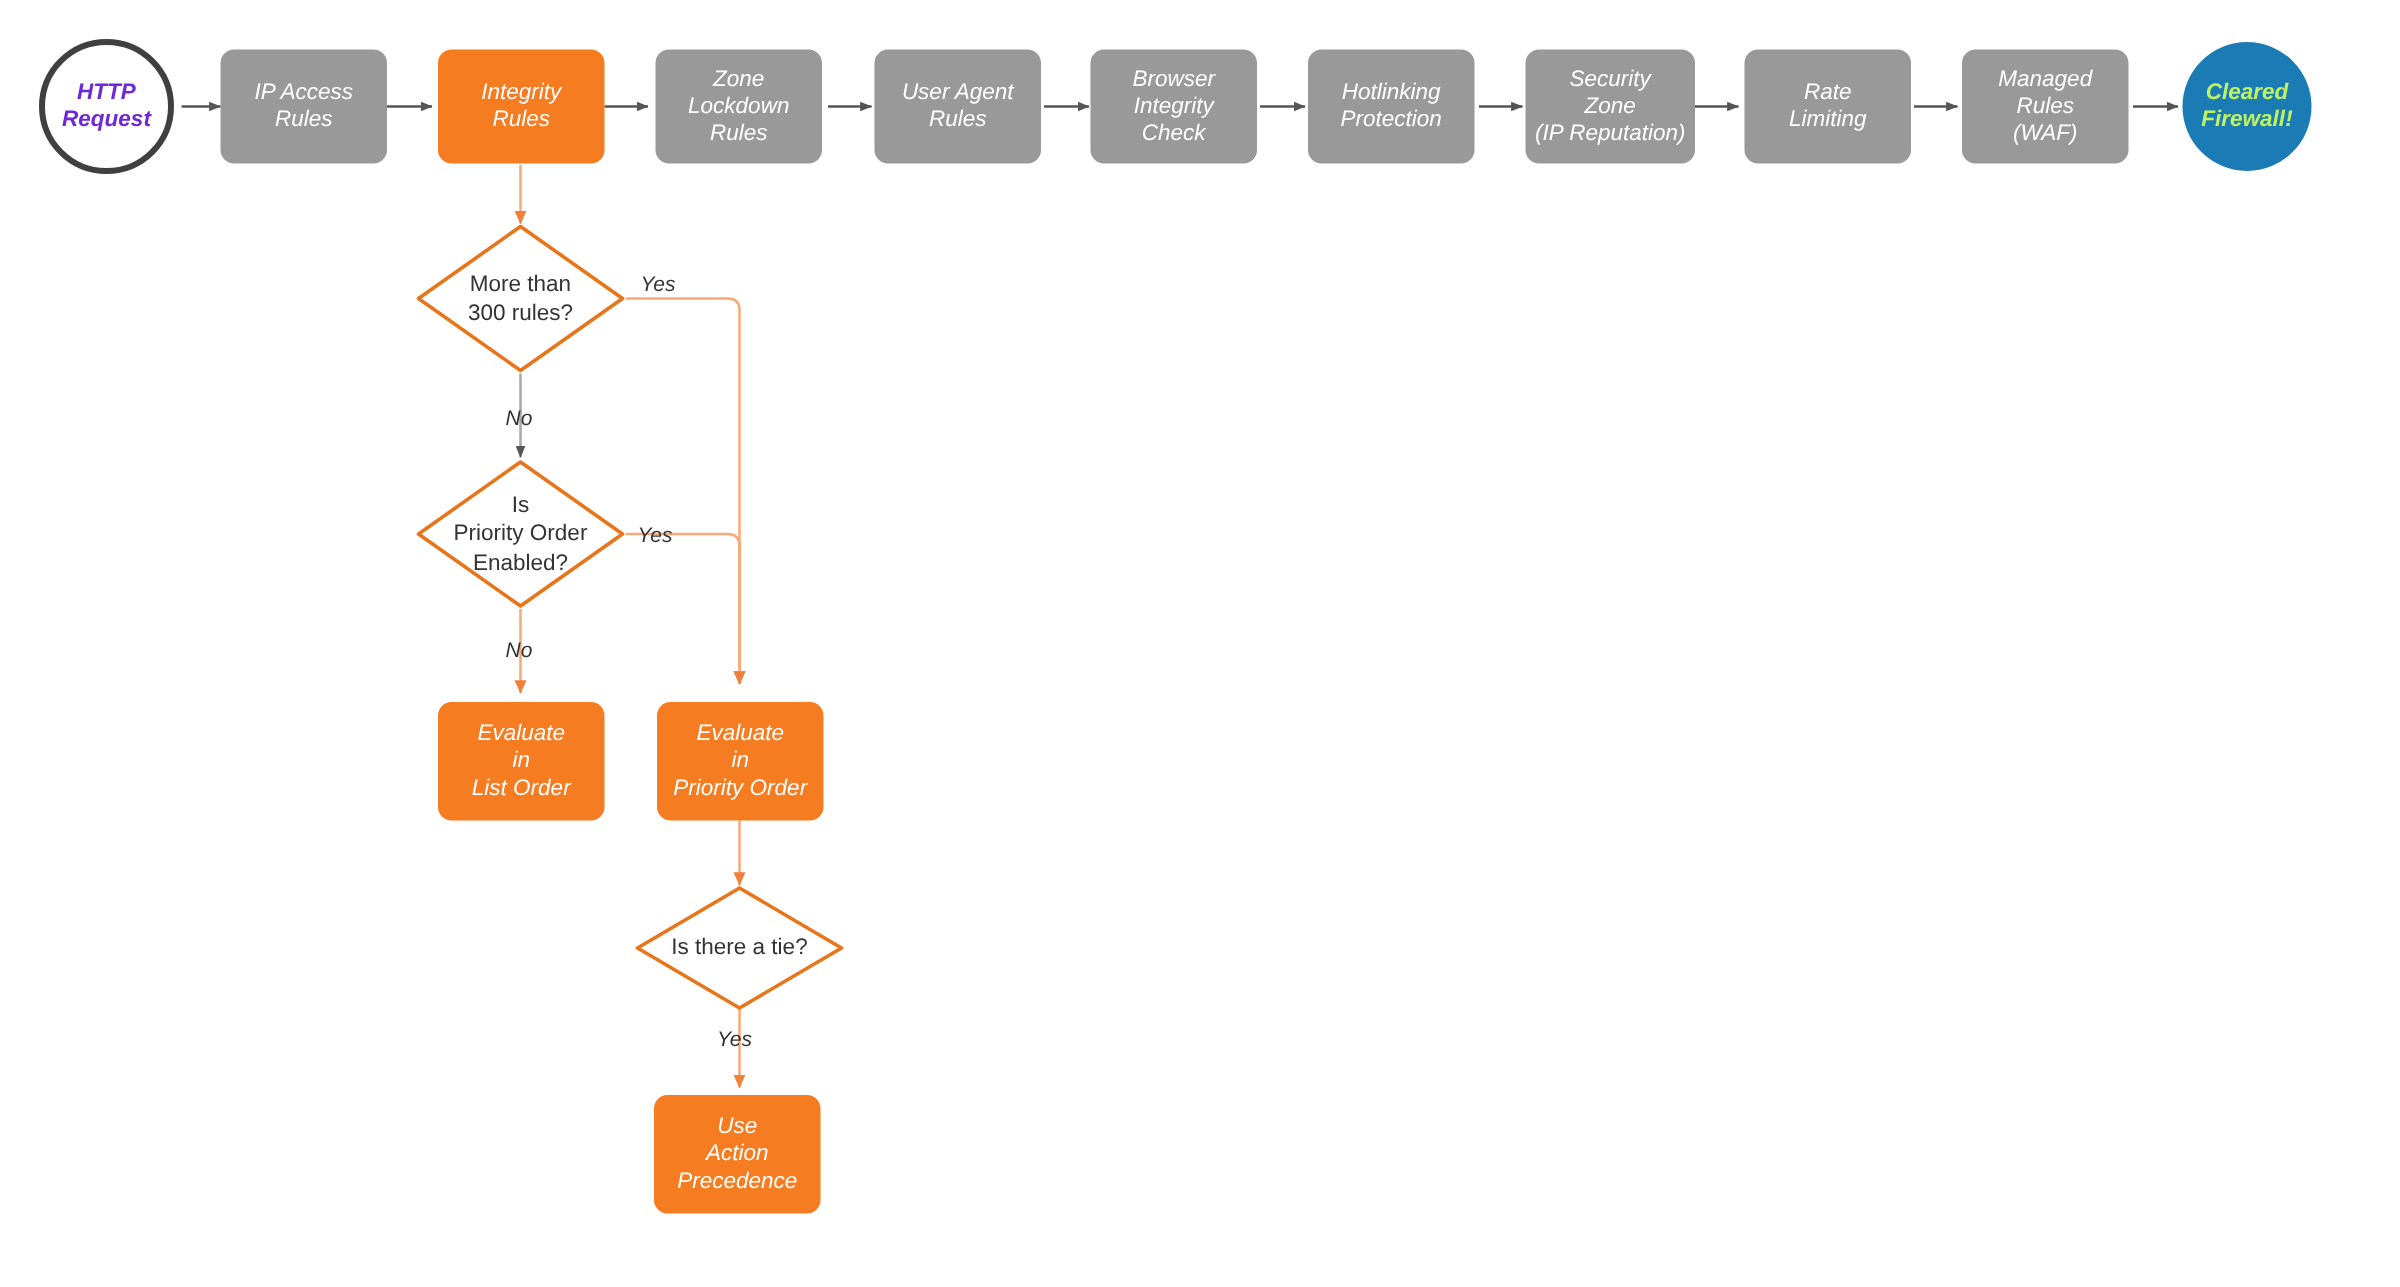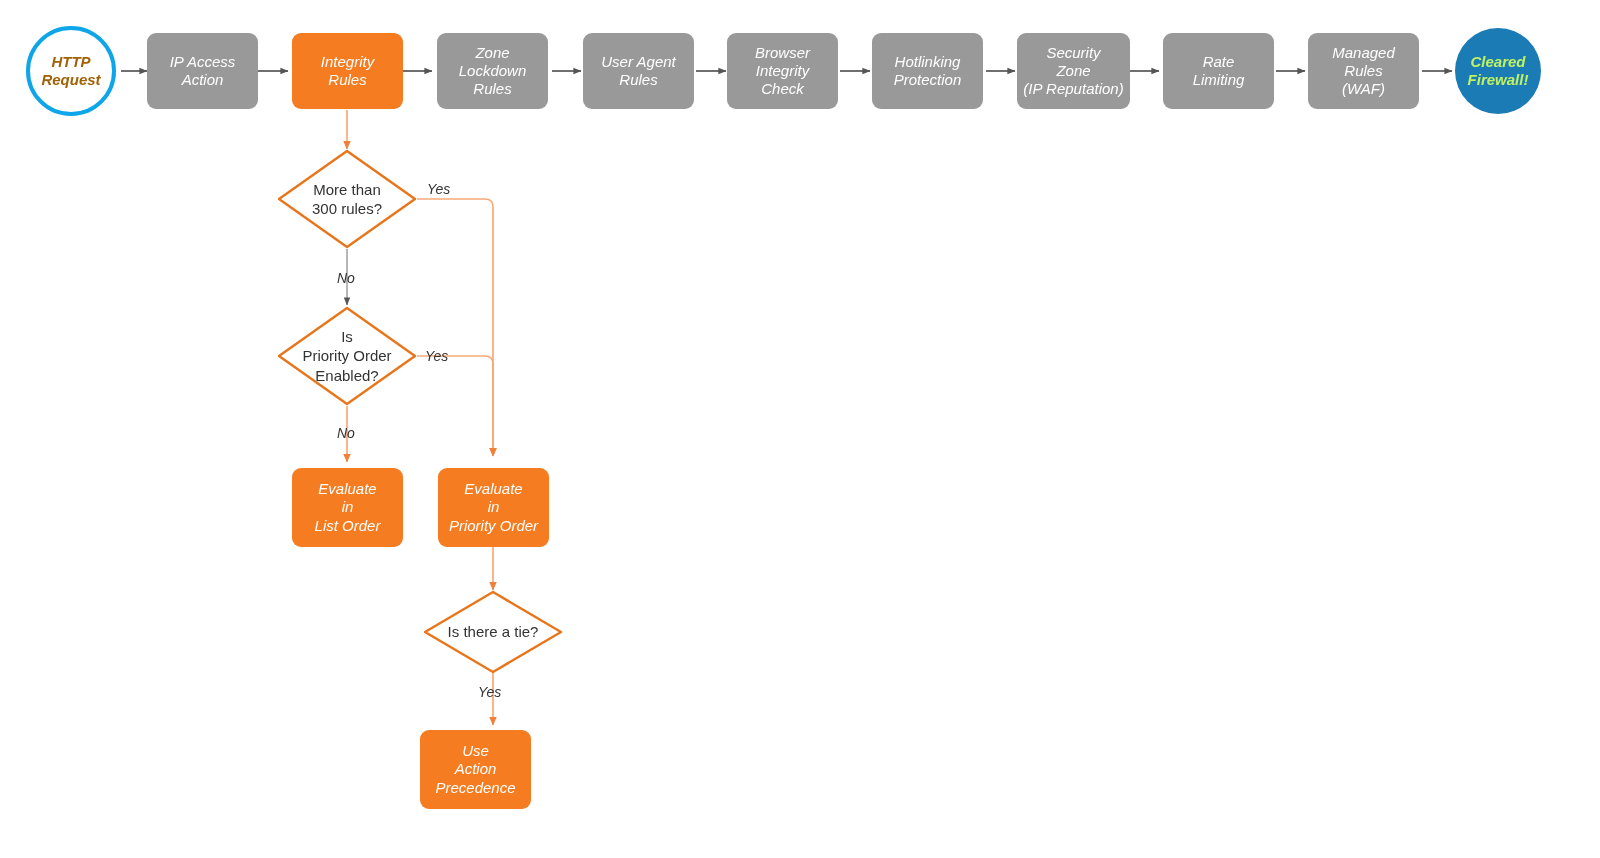--- a/index.html
+++ b/index.html
@@ -53,22 +53,22 @@
   
   .circle {
     border-radius: 50%;
     font-style: italic;
     font-weight: bold;
     font-size: 15px;
     line-height: 1.2;
   }
   .circle.hollow {
     background: #ffffff;
-    border: 4px solid #0ea5e9;
-    color: #a16207;
+    border: 4px solid #404040;
+    color: #6d28d9;
   }
   .circle.solid {
     background: #1B7BB5;
     color: #bef264;
   }
 
   
   .diamond {
     background: transparent;
   }
@@ -141,21 +141,21 @@
     <path d="M493,672 L493,725" stroke="#F9A977" stroke-width="1.7" fill="none" marker-end="url(#arrow-orange)"></path>
   </svg>
 
   <div class="node circle hollow" style="left:26px; top:26px; width:90px; height:90px;">
     <span style="white-space:pre-line;">HTTP
 Request</span>
   </div>
 
   <div class="node box gray" style="left:147px; top:33px; width:111px; height:76px;">
     <span style="white-space:pre-line;">IP Access
-Action</span>
+Rules</span>
   </div>
 
   <div class="node box orange" style="left:292px; top:33px; width:111px; height:76px;">
     <span style="white-space:pre-line;">Integrity
 Rules</span>
   </div>
 
   <div class="node box gray" style="left:437px; top:33px; width:111px; height:76px;">
     <span style="white-space:pre-line;">Zone
 Lockdown
@@ -229,21 +229,21 @@
 in
 List Order</span>
   </div>
 
   <div class="node box orange" style="left:438px; top:468px; width:111px; height:79px;">
     <span style="white-space:pre-line;">Evaluate
 in
 Priority Order</span>
   </div>
 
-  <div class="node box orange" style="left:420px; top:730px; width:111px; height:79px;">
+  <div class="node box orange" style="left:436px; top:730px; width:111px; height:79px;">
     <span style="white-space:pre-line;">Use
 Action
 Precedence</span>
   </div>
 
   <span class="edge-label" style="left:427px; top:181px;">Yes</span>
 
   <span class="edge-label" style="left:337px; top:270px;">No</span>
 
   <span class="edge-label" style="left:425px; top:348px;">Yes</span>

